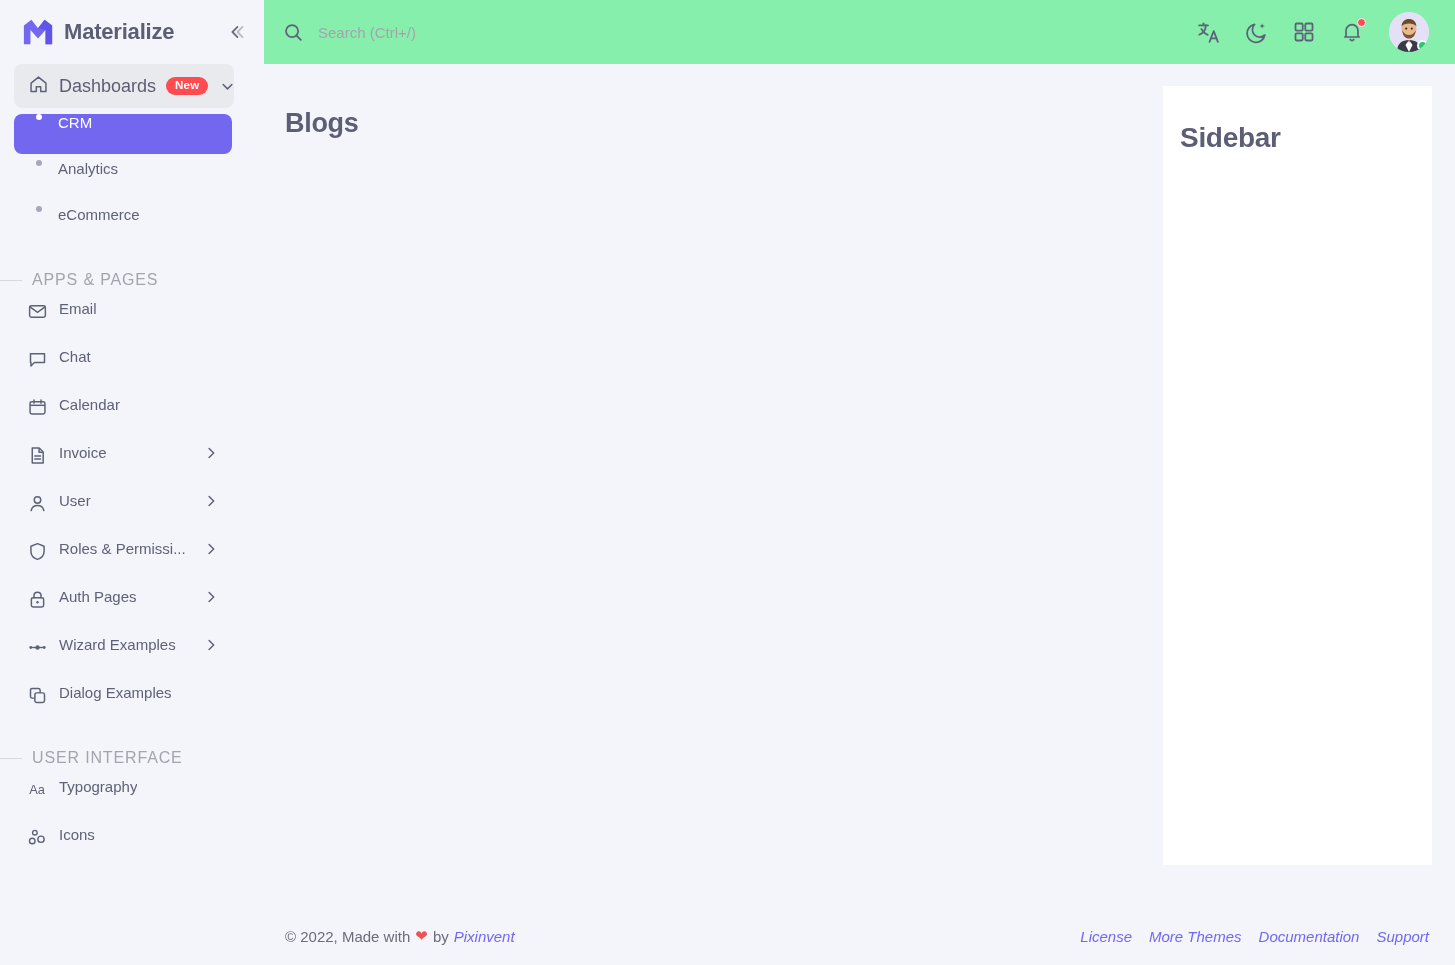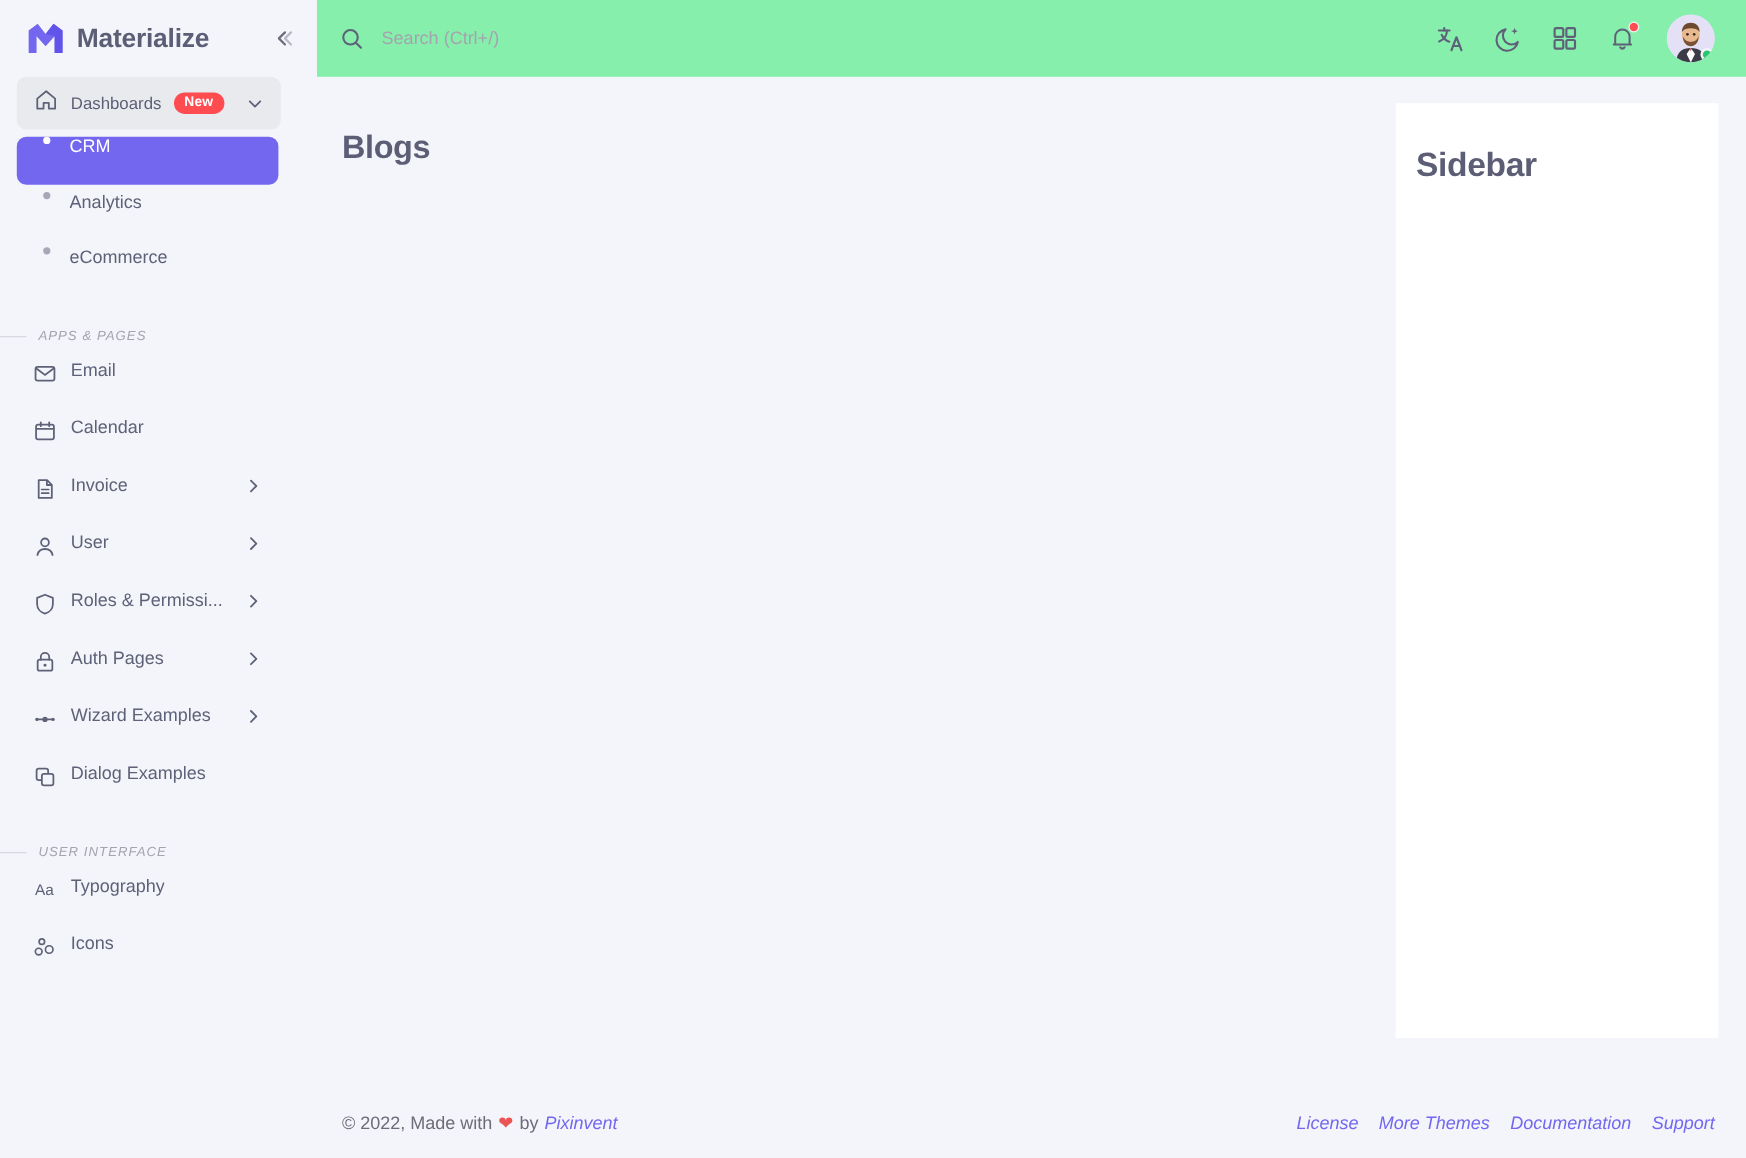--- a/index.html
+++ b/index.html
@@ -43,21 +43,21 @@
 
   .nav-pill {
     margin: 0 14px 0 14px;
     height: 44px; border-radius: 8px;
     background: #E9EAEE;
     display: flex; align-items: center;
     padding: 0 12px 0 14px; gap: 10px;
     cursor: pointer;
   }
   .nav-pill .pill-label {
-    font-size: 14px; color: #5C5E75; white-space: nowrap; text-align: center;
+    font-size: 18px; color: #5C5E75; white-space: nowrap; text-align: center;
   }
   .badge-new {
     background: #FF4C51; color: #fff;
     font-size: 11.5px; font-weight: bold;
     border-radius: 11px; padding: 3px 9px 4px;
     line-height: 1; letter-spacing: .2px;
   }
   .chev-dn { margin-left: auto; display:flex; }
 
   .nav-item {
@@ -80,23 +80,22 @@
   .dot { width: 6px; height: 6px; border-radius: 50%; background: #A6A8B8; flex:0 0 6px; }
   .nav-item.active .dot { background: #fff; }
 
   .nav-section {
     display: flex; align-items: center; gap: 10px;
     margin: 22px 16px 8px 0; padding-left: 0;
     height: 24px;
   }
   .nav-section .sec-line { width: 22px; height: 1px; background: #D6D7E0; flex:0 0 22px; }
   .nav-section .sec-text {
-    font-size: 11px; letter-spacing: .85px; color: #A5A3AE; text-transform: uppercase;
+    font-size: 16px; letter-spacing: .85px; color: #A5A3AE; text-transform: uppercase;
     white-space: nowrap;
-    font-style: italic;
   }
 
   
   #topbar {
     position: absolute; left: 264px; top: 0;
     width: 1191px; height: 64px;
     background: #86efac;
     display: flex; align-items: center;
     padding: 0 26px 0 18px;
     z-index: 4;
@@ -223,20 +222,28 @@
     <div class="nav-item" style="margin-bottom:8px;">
       <span class="ni-icon">
         <svg viewBox="0 0 24 24" width="21" height="21" fill="none">
           <rect x="3" y="5.5" width="18" height="13" rx="2" stroke="#5E6278" stroke-width="1.7"></rect>
           <path d="M3.8 7 L12 13 L20.2 7" stroke="#5E6278" stroke-width="1.7" stroke-linecap="round"></path>
         </svg>
       </span>
       <span class="ni-label">Email</span>
     </div>
 
+    <div class="nav-item" style="margin-bottom:8px;">
+      <span class="ni-icon">
+        <svg viewBox="0 0 24 24" width="21" height="21" fill="none">
+          <path d="M4 5.5 H20 V15.5 H8.5 L4.5 19.5 V15.5 H4 Z" stroke="#5E6278" stroke-width="1.7" stroke-linejoin="round"></path>
+        </svg>
+      </span>
+      <span class="ni-label">Chat</span>
+    </div>
 
     <div class="nav-item" style="margin-bottom:8px;">
       <span class="ni-icon">
         <svg viewBox="0 0 24 24" width="21" height="21" fill="none">
           <rect x="3.5" y="5.5" width="17" height="14" rx="2" stroke="#5E6278" stroke-width="1.7"></rect>
           <path d="M3.5 9.5 H20.5" stroke="#5E6278" stroke-width="1.7"></path>
           <path d="M8 3.5 V7" stroke="#5E6278" stroke-width="1.7" stroke-linecap="round"></path>
           <path d="M16 3.5 V7" stroke="#5E6278" stroke-width="1.7" stroke-linecap="round"></path>
         </svg>
       </span>

